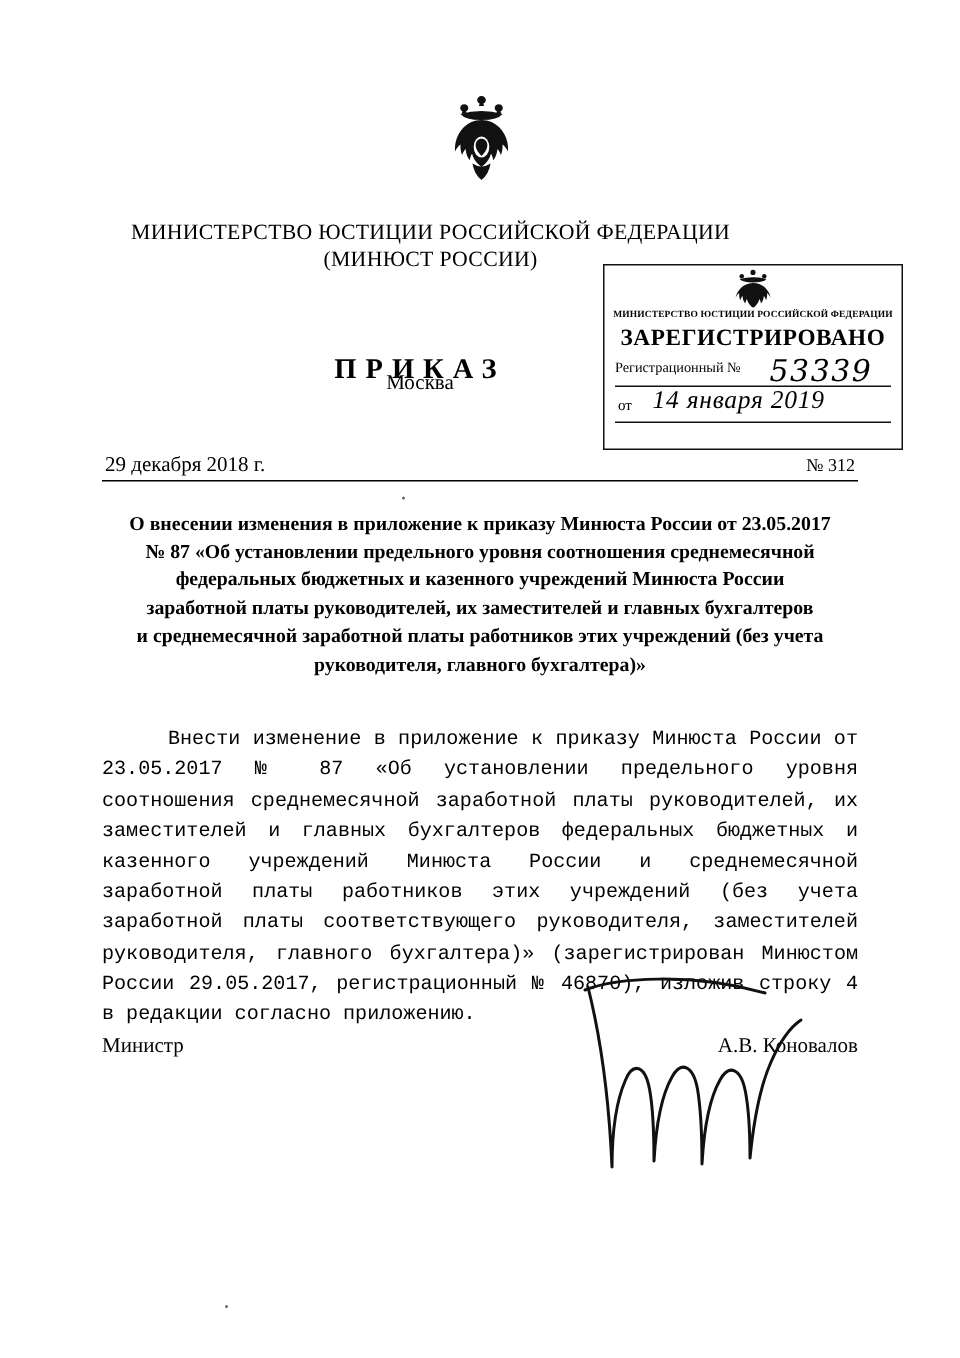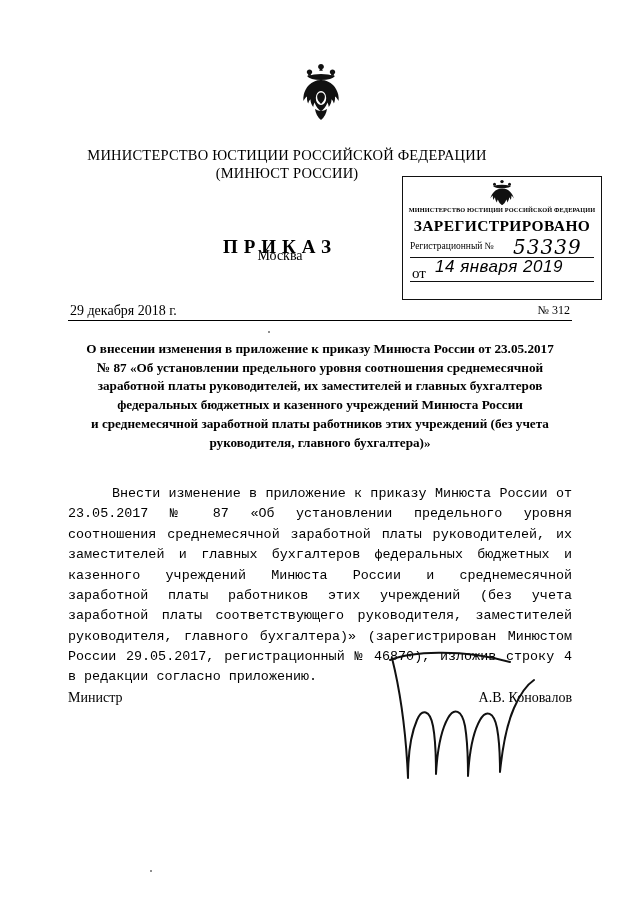--- a/index.html
+++ b/index.html
@@ -115,28 +115,28 @@
     top: 58px;
     font-size: 20px;
     font-family: "DejaVu Serif", serif;
     font-style: italic;
     letter-spacing: 1px;
   }
   .stamp-from {
     position: absolute;
     left: 9px;
     top: 88px;
-    font-size: 15px;
+    font-size: 10px;
   }
   .stamp-date {
     position: absolute;
     left: 32px;
     top: 80px;
     font-size: 17px;
-    font-family: Liberation Sans, sans-serif;
+    font-family: Liberation Serif, serif;
     font-style: italic;
     letter-spacing: 0.5px;
   }
   .stamp-line-1 {
     position: absolute;
     left: 7px;
     top: 80px;
     width: 184px;
     border-bottom: 1px solid #111;
   }
@@ -279,22 +279,22 @@
     <div class="stamp-line-2"></div>
   </div>
 
   <div class="doc-date">29 декабря 2018 г.</div>
   <div class="doc-number">№ 312</div>
   <div class="rule"></div>
 
   <div class="order-title">
     <span>О внесении изменения в приложение к приказу Минюста России от 23.05.2017</span>
     <span>№ 87 «Об установлении предельного уровня соотношения среднемесячной</span>
+    <span>федеральных бюджетных и казенного учреждений Минюста России</span>
     <span>заработной платы руководителей, их заместителей и главных бухгалтеров</span>
-    <span>федеральных бюджетных и казенного учреждений Минюста России</span>
     <span>и среднемесячной заработной платы работников этих учреждений (без учета</span>
     <span>руководителя, главного бухгалтера)»</span>
   </div>
 
   <div class="body-text">Внести изменение в приложение к приказу Минюста России от 23.05.2017 № 87 «Об установлении предельного уровня соотношения среднемесячной заработной платы руководителей, их заместителей и главных бухгалтеров федеральных бюджетных и казенного учреждений Минюста России и среднемесячной заработной платы работников этих учреждений (без учета заработной платы соответствующего руководителя, заместителей руководителя, главного бухгалтера)» (зарегистрирован Минюстом России 29.05.2017, регистрационный № 46870), изложив строку 4 в редакции согласно приложению.</div>
 
   <div class="sign-label">Министр</div>
   <div class="sign-name">А.В. Коновалов</div>
 
   <div class="signature">

